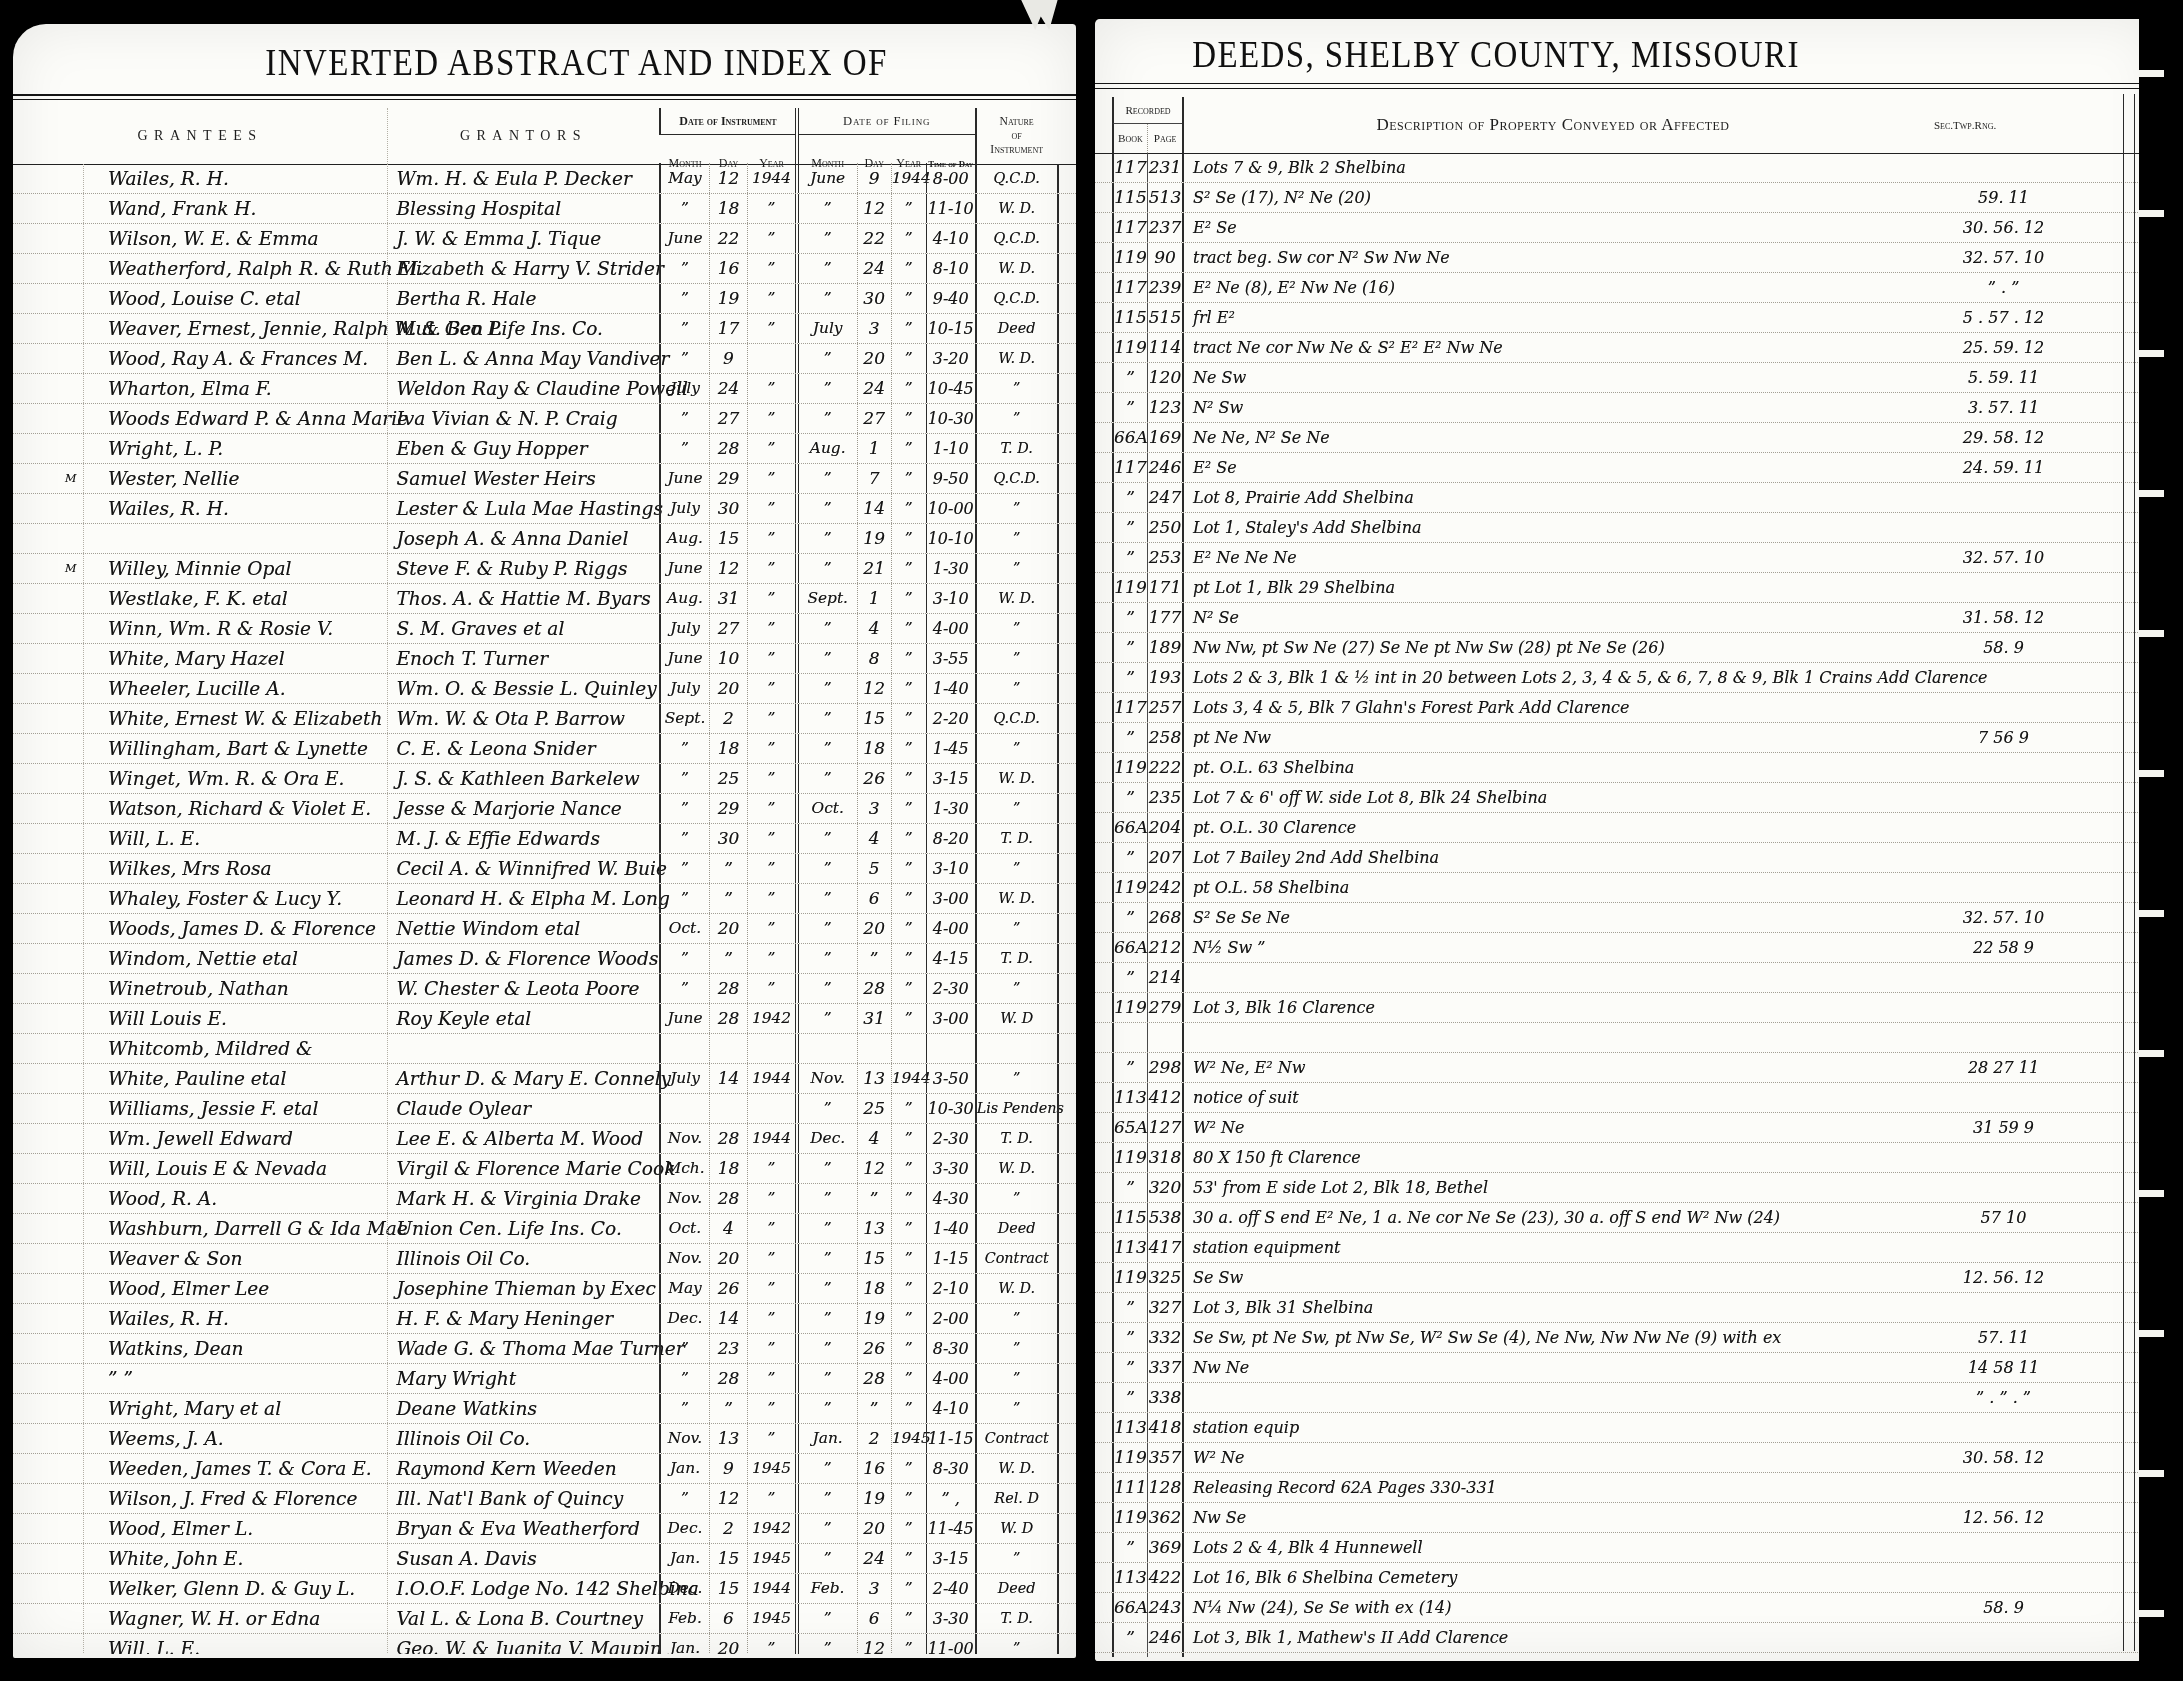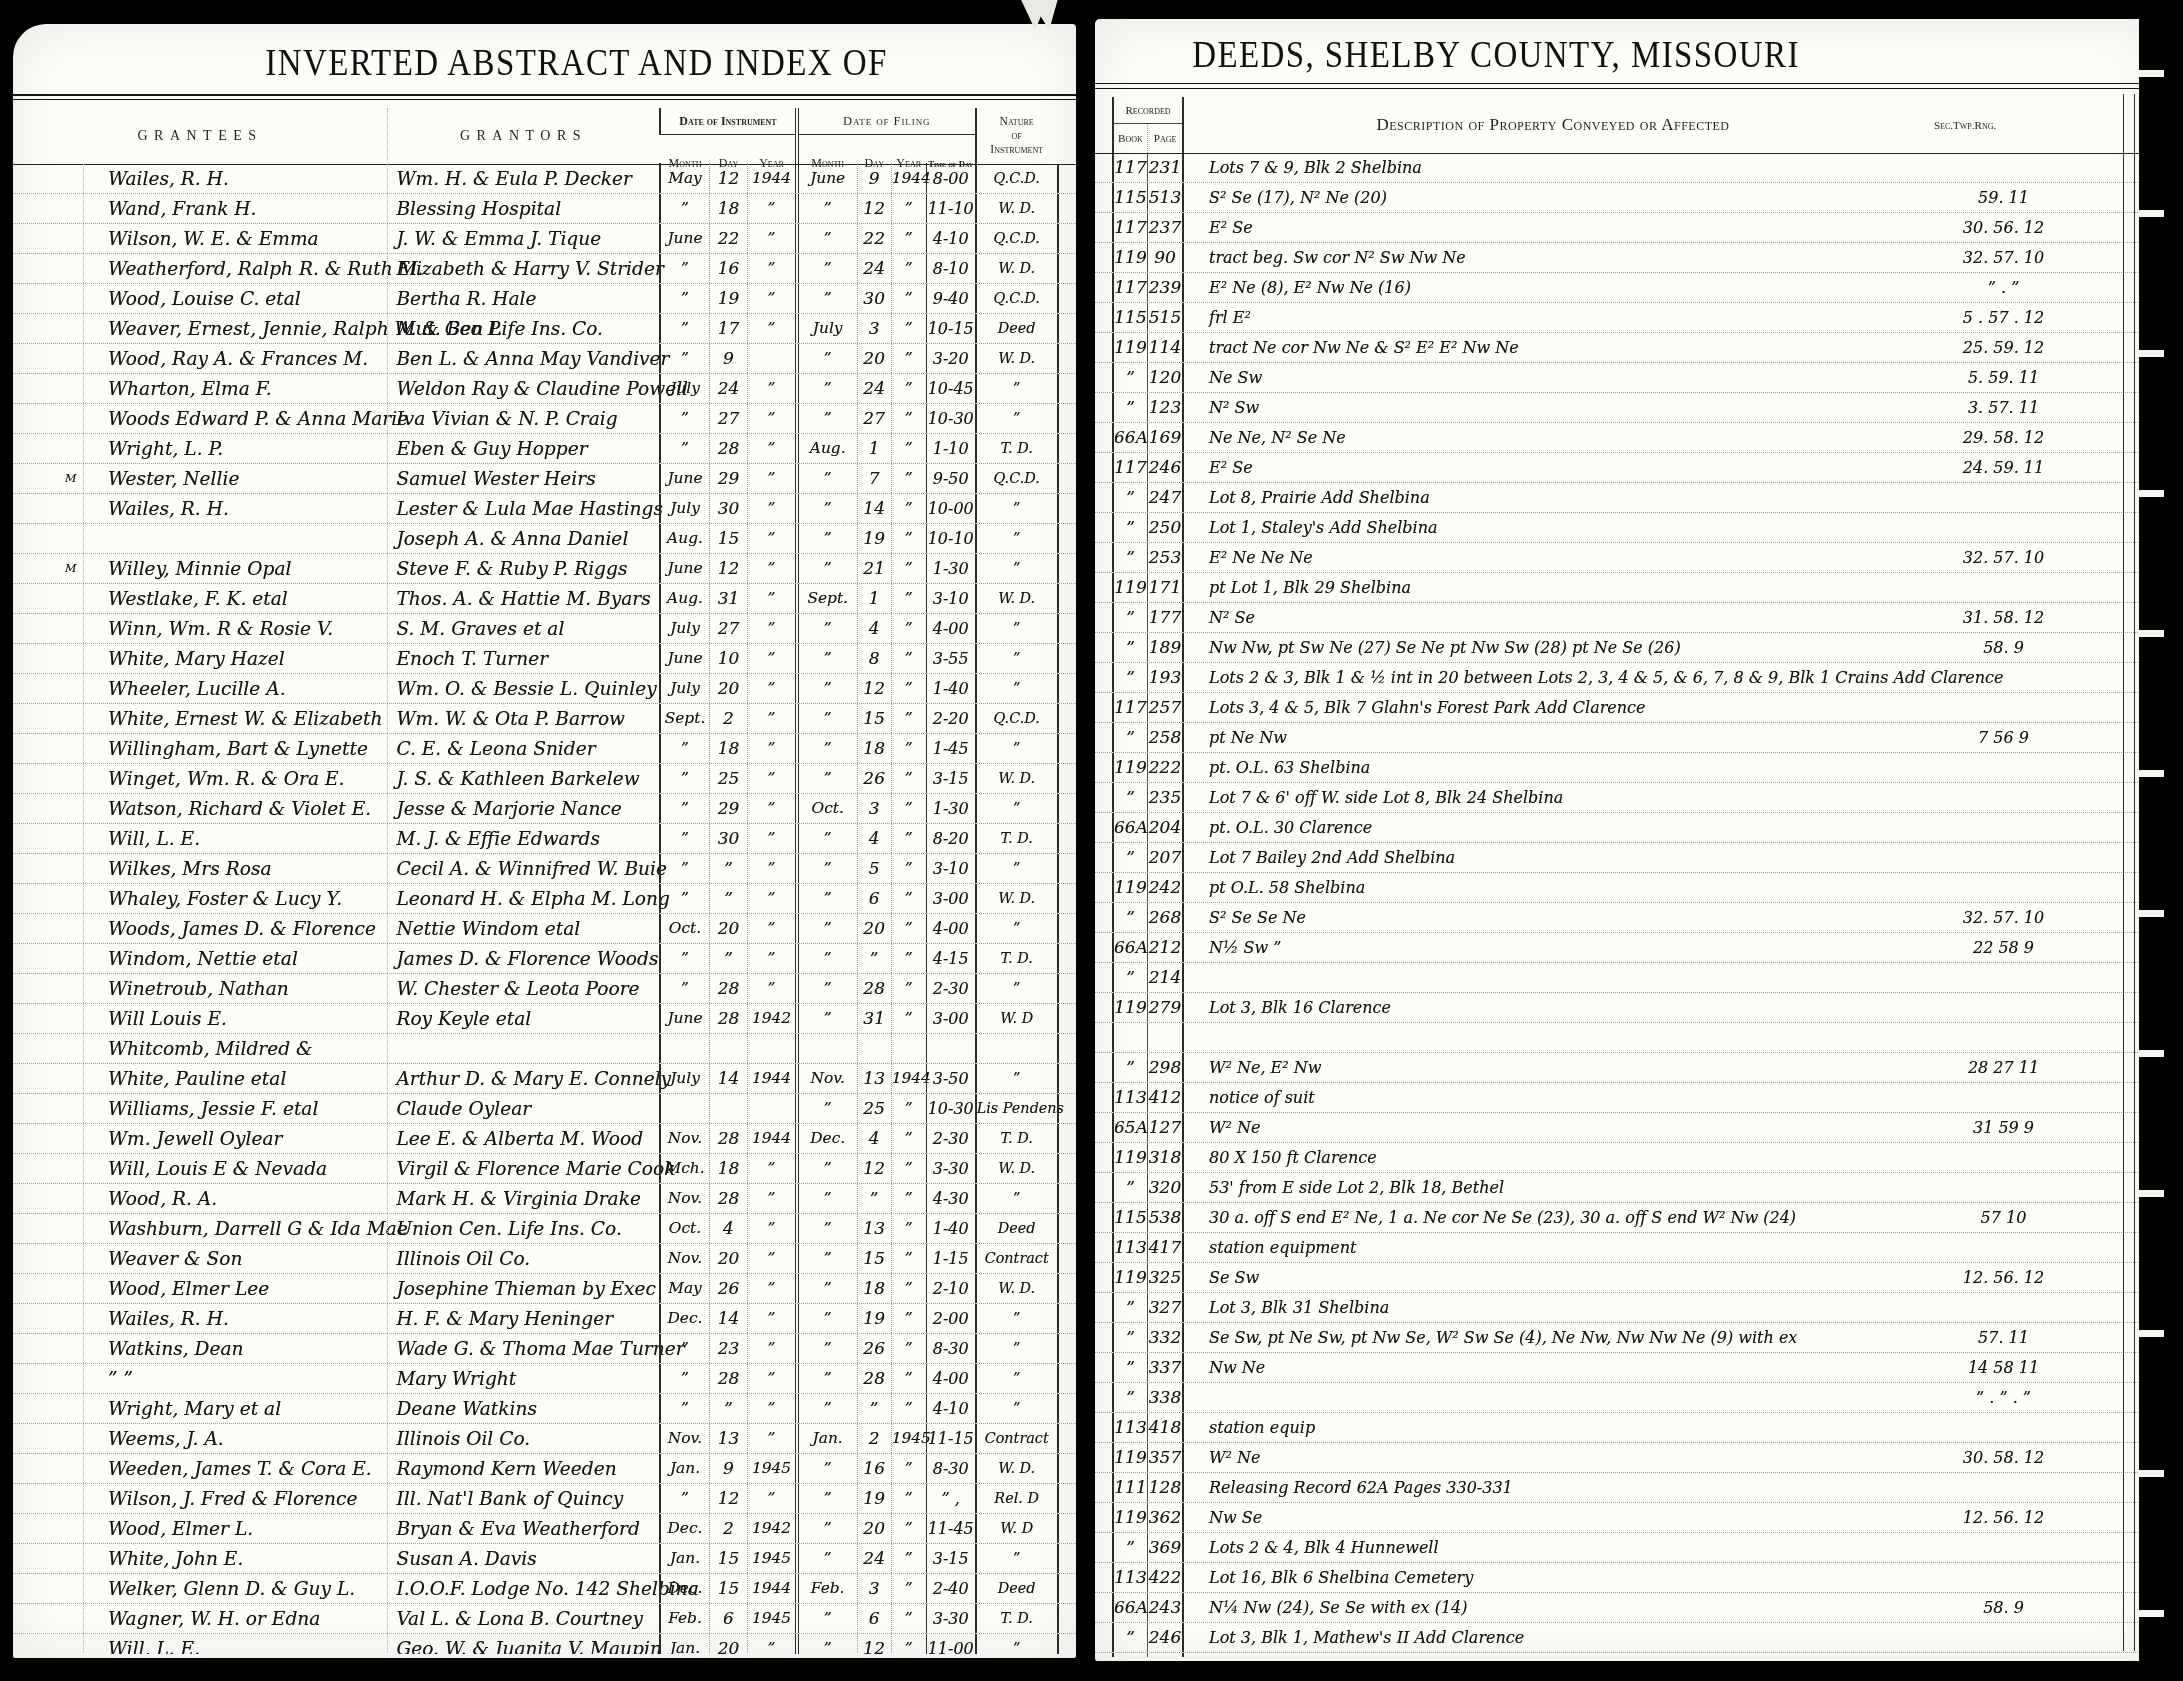--- a/index.html
+++ b/index.html
@@ -48,21 +48,21 @@
   .cfd{border-left:0.5px dotted #9a978d;font-size:17px;}
   .cfy{border-left:0.5px dotted #9a978d;font-size:15.4px;}
   .ct{border-left:1.4px solid #2a2a2a;font-size:16px;}
   .cn{border-left:2.8px double #2a2a2a;font-size:14.4px;}
   .cend{border-left:2.8px double #2a2a2a;}
   .mn{font-size:11.2px;text-align:right;padding-right:6.5px;}
 
   
   .rbook{border-left:2.8px double #2a2a2a;font-size:17px;text-align:center;}
   .rpage{border-left:0.5px solid #4a4a4a;font-size:17px;text-align:center;}
-  .rdesc{border-left:2.8px double #2a2a2a;padding-left:25px;font-size:16px;}
+  .rdesc{border-left:2.8px double #2a2a2a;padding-left:9px;font-size:16px;}
   .rstr{font-size:16px;text-align:center;}
   .rend{}
 
   
   .hcell{color:#1d1d1d;display:flex;align-items:center;justify-content:center;
          font-family:"Liberation Serif",serif;}
   .h-span2{grid-row:1/3;}
   .h-grantees{grid-column:1/3;font-size:14px;letter-spacing:6.5px;}
   .h-grantors{grid-column:3/4;font-size:14px;letter-spacing:6.5px;border-left:0.5px dotted #b3b0a6;}
   .h-doi{grid-column:4/7;grid-row:1/2;font-variant:small-caps;font-size:12px;
@@ -633,21 +633,21 @@
     <div class="c cfm hw ctr">”</div>
     <div class="c cfd hw ctr">25</div>
     <div class="c cfy hw ctr">”</div>
     <div class="c ct hw ctr">10-30</div>
     <div class="c cn hw ctr">Lis Pendens</div>
     <div class="c cend"></div>
   </div>
 
   <div class="lgrid lrow">
     <div class="c mn hw"></div>
-    <div class="c cg hw">Wm. Jewell Oylear</div>
+    <div class="c cg hw">Wm. Jewell Edward</div>
     <div class="c cgr hw">Lee E. &amp; Alberta M. Wood</div>
     <div class="c cim hw ctr">Nov.</div>
     <div class="c cid hw ctr">28</div>
     <div class="c ciy hw ctr">1944</div>
     <div class="c cgap"></div>
     <div class="c cfm hw ctr">Dec.</div>
     <div class="c cfd hw ctr">4</div>
     <div class="c cfy hw ctr">”</div>
     <div class="c ct hw ctr">2-30</div>
     <div class="c cn hw ctr">T. D.</div>

